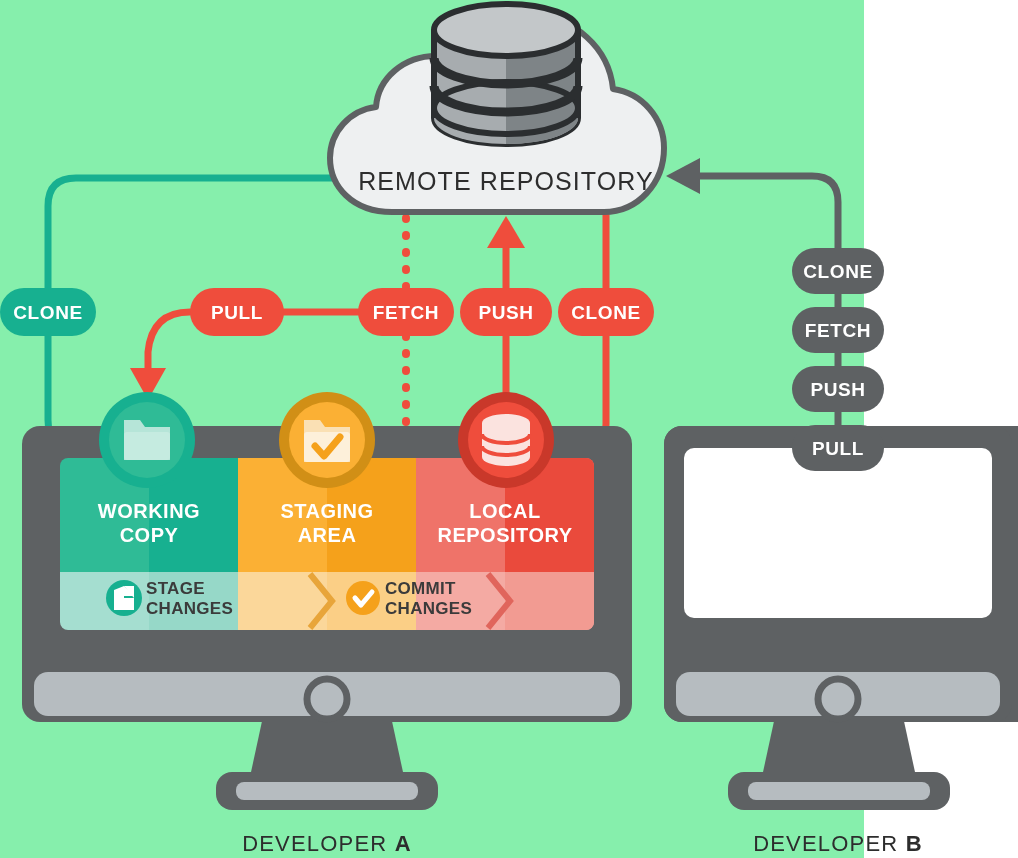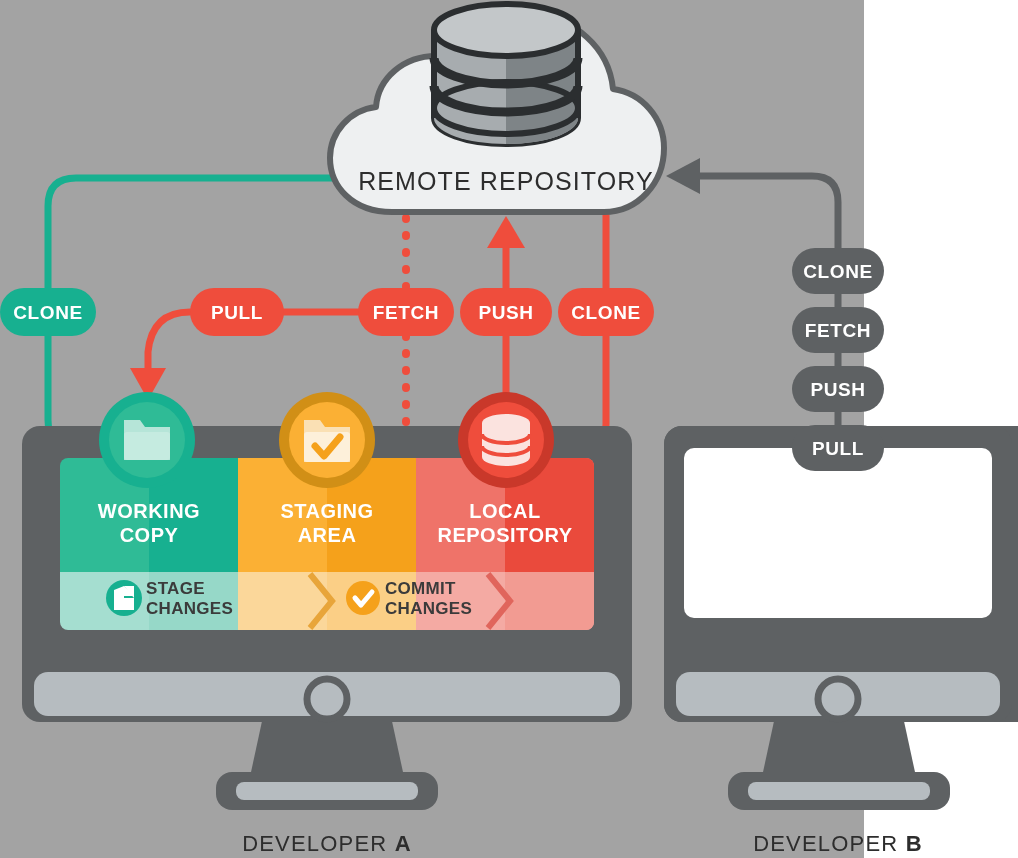--- a/index.html
+++ b/index.html
@@ -10,21 +10,21 @@
   body {
     font-family: "Liberation Sans", sans-serif;
     width: 1018px;
     height: 858px;
     overflow: hidden;
   }
   #stage {
     position: relative;
     width: 864px;
     height: 858px;
-    background: #a3a3a3;
+    background: #86efac;
   }
   #stage svg {
     position: absolute;
     left: 0;
     top: 0;
   }
   .badge-text {
     font-family: "Liberation Sans", sans-serif;
     font-weight: bold;
     letter-spacing: 0.6px;

